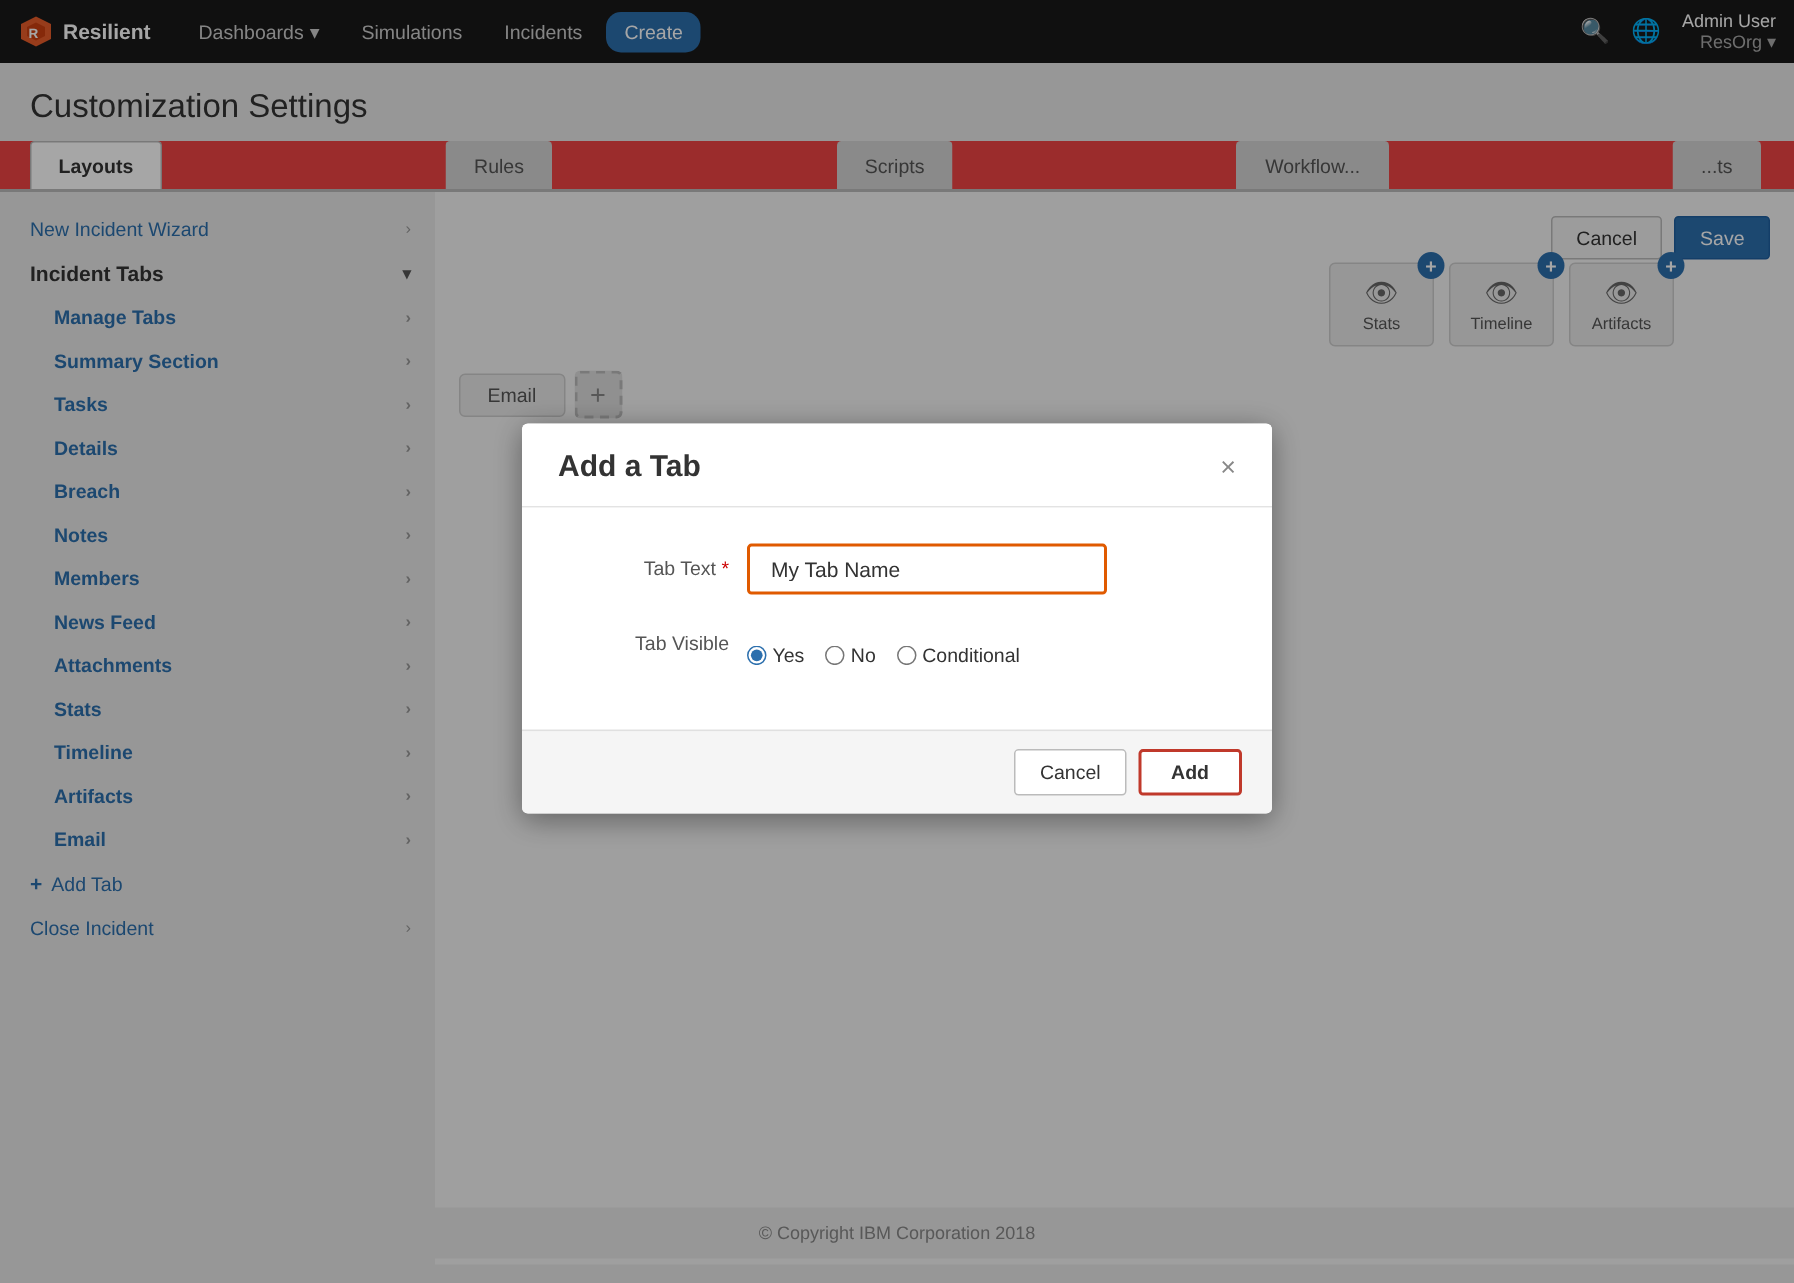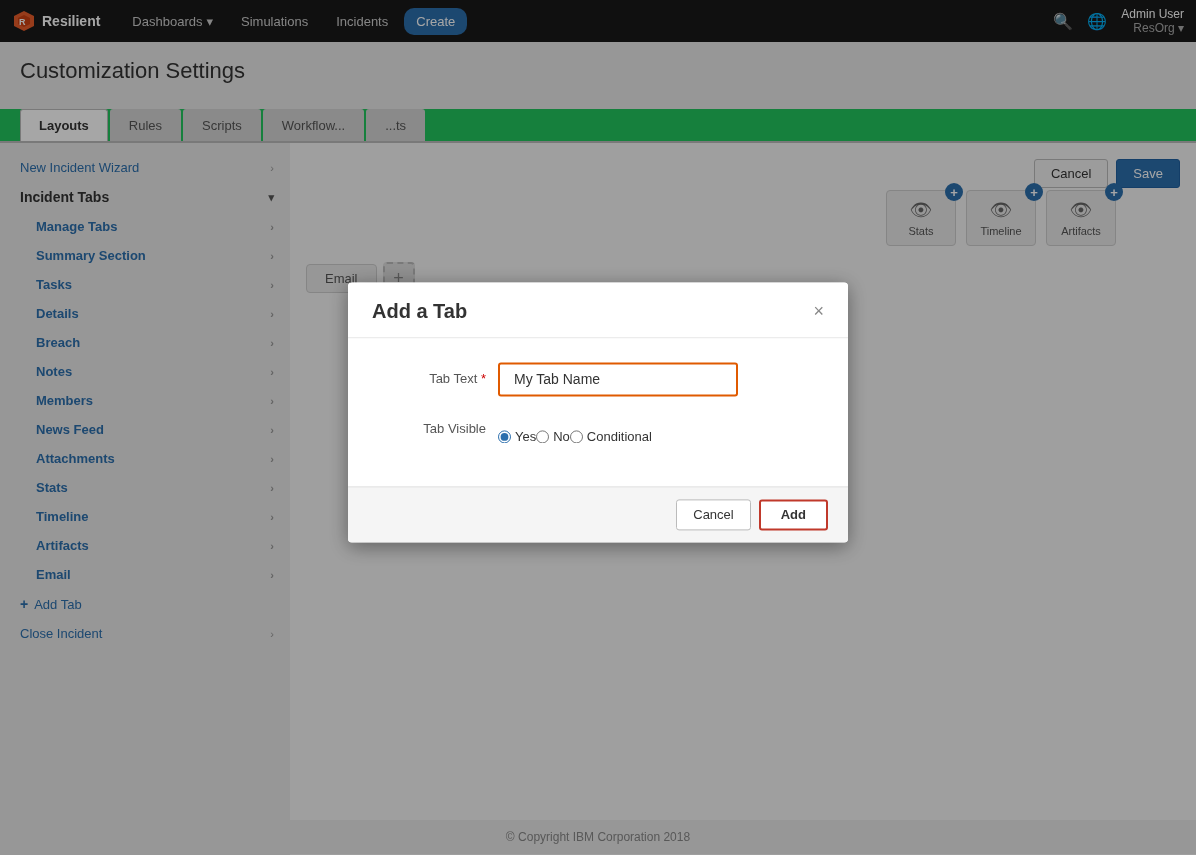--- a/index.html
+++ b/index.html
@@ -63,29 +63,30 @@
     }
 
     .page-header {
       background: #e8e8e8;
       padding: 16px 20px 0 20px;
     }
     .page-title {
       font-size: 22px;
       font-weight: normal;
       color: #333;
-      margin-bottom: 25px;
+      margin-bottom: 10px;
     }
 
     
     .tabs-bar {
       display: flex;
       border-bottom: 2px solid #bbb;
       padding: 0 20px;
-      background: #22c55e;
+      background: #ef4444;
+      justify-content: space-between;
     }
     .tab-item {
       padding: 8px 18px;
       cursor: pointer;
       color: #555;
       font-size: 13px;
       border: 1px solid transparent;
       border-bottom: none;
       margin-right: 2px;
       background: #d4d4d4;
@@ -235,20 +236,21 @@
       border: 1px solid #bbb;
       border-radius: 3px;
       padding: 5px 8px;
       font-size: 13px;
       width: 220px;
       background: #fff;
       color: #333;
     }
     .radio-group {
       display: flex;
+      gap: 14px;
       align-items: center;
       margin-top: 15px;
     }
     .radio-item {
       display: flex;
       align-items: center;
       gap: 4px;
       font-size: 13px;
       color: #333;
     }
@@ -353,21 +355,21 @@
     }
 
     
     .page-footer {
       text-align: center;
       padding: 10px;
       color: #888;
       font-size: 12px;
       background: #e8e8e8;
       position: absolute;
-      bottom: 4px;
+      bottom: 16px;
       width: 100%;
     }
   </style>
 </head>
 <body>
 
 <div class="topnav">
   <div class="topnav-logo">
     <svg class="logo-icon" viewBox="0 0 24 24">
       <polygon points="12,2 2,7 2,17 12,22 22,17 22,7" fill="#e85c2a"></polygon>

